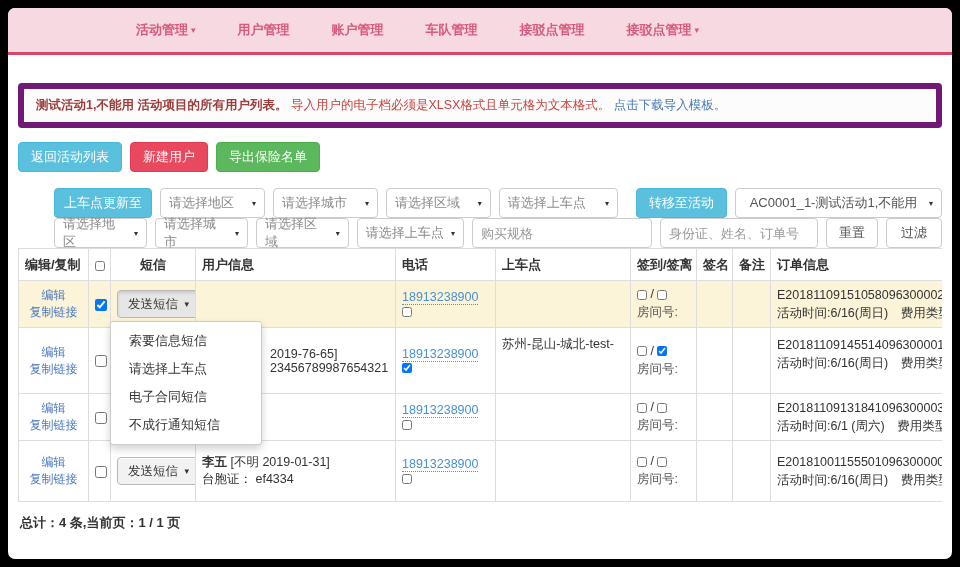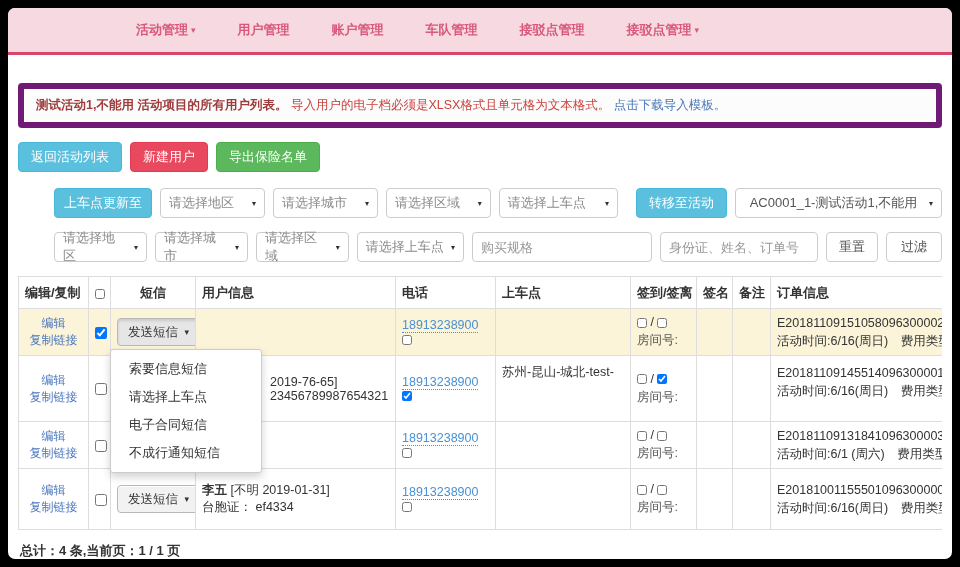--- a/index.html
+++ b/index.html
@@ -21,21 +21,21 @@
 
   
   .btn { display:inline-flex; align-items:center; justify-content:center; height:30px; padding:0 12px; border-radius:4px; font-size:13px; color:#fff; border:1px solid transparent; cursor:pointer; white-space:nowrap; }
   .btn-info { background:#5bc0de; border-color:#46b8da; }
   .btn-danger { background:#e8495f; border-color:#e23a52; }
   .btn-success { background:#5cb85c; border-color:#4cae4c; }
   .btn-default { background:#fff; border-color:#ccc; color:#555; }
   .btn-row { display:flex; gap:8px; margin-bottom:16px; }
 
   
-  .filter-row { display:flex; gap:8px; margin-bottom:14px; align-items:center;padding-left:36px; }
+  .filter-row { display:flex; gap:8px; align-items:center;padding-left:36px; }
   .sel { height:30px; background:#fff; border:1px solid #ccc; border-radius:4px; display:flex; align-items:center; padding:0 8px; font-size:13px; color:#8a8a8a; cursor:pointer; justify-content:space-between; }
   .sel .sel-caret { font-size:8px; color:#333; margin-left:6px; }
   .sel.dark { color:#555; }
   .inp { height:30px; background:#fff; border:1px solid #ccc; border-radius:4px; padding:0 8px; font-size:13px; color:#555; }
   .inp::placeholder { color:#999; }
 
   
   .table-wrap { position:relative; width:924px; overflow:hidden; }
   table { border-collapse:collapse; table-layout:fixed; width:1150px; font-size:12.5px; color:#333; }
   th, td { border:1px solid #ddd; padding:5px 6px; vertical-align:middle; overflow:hidden; }

